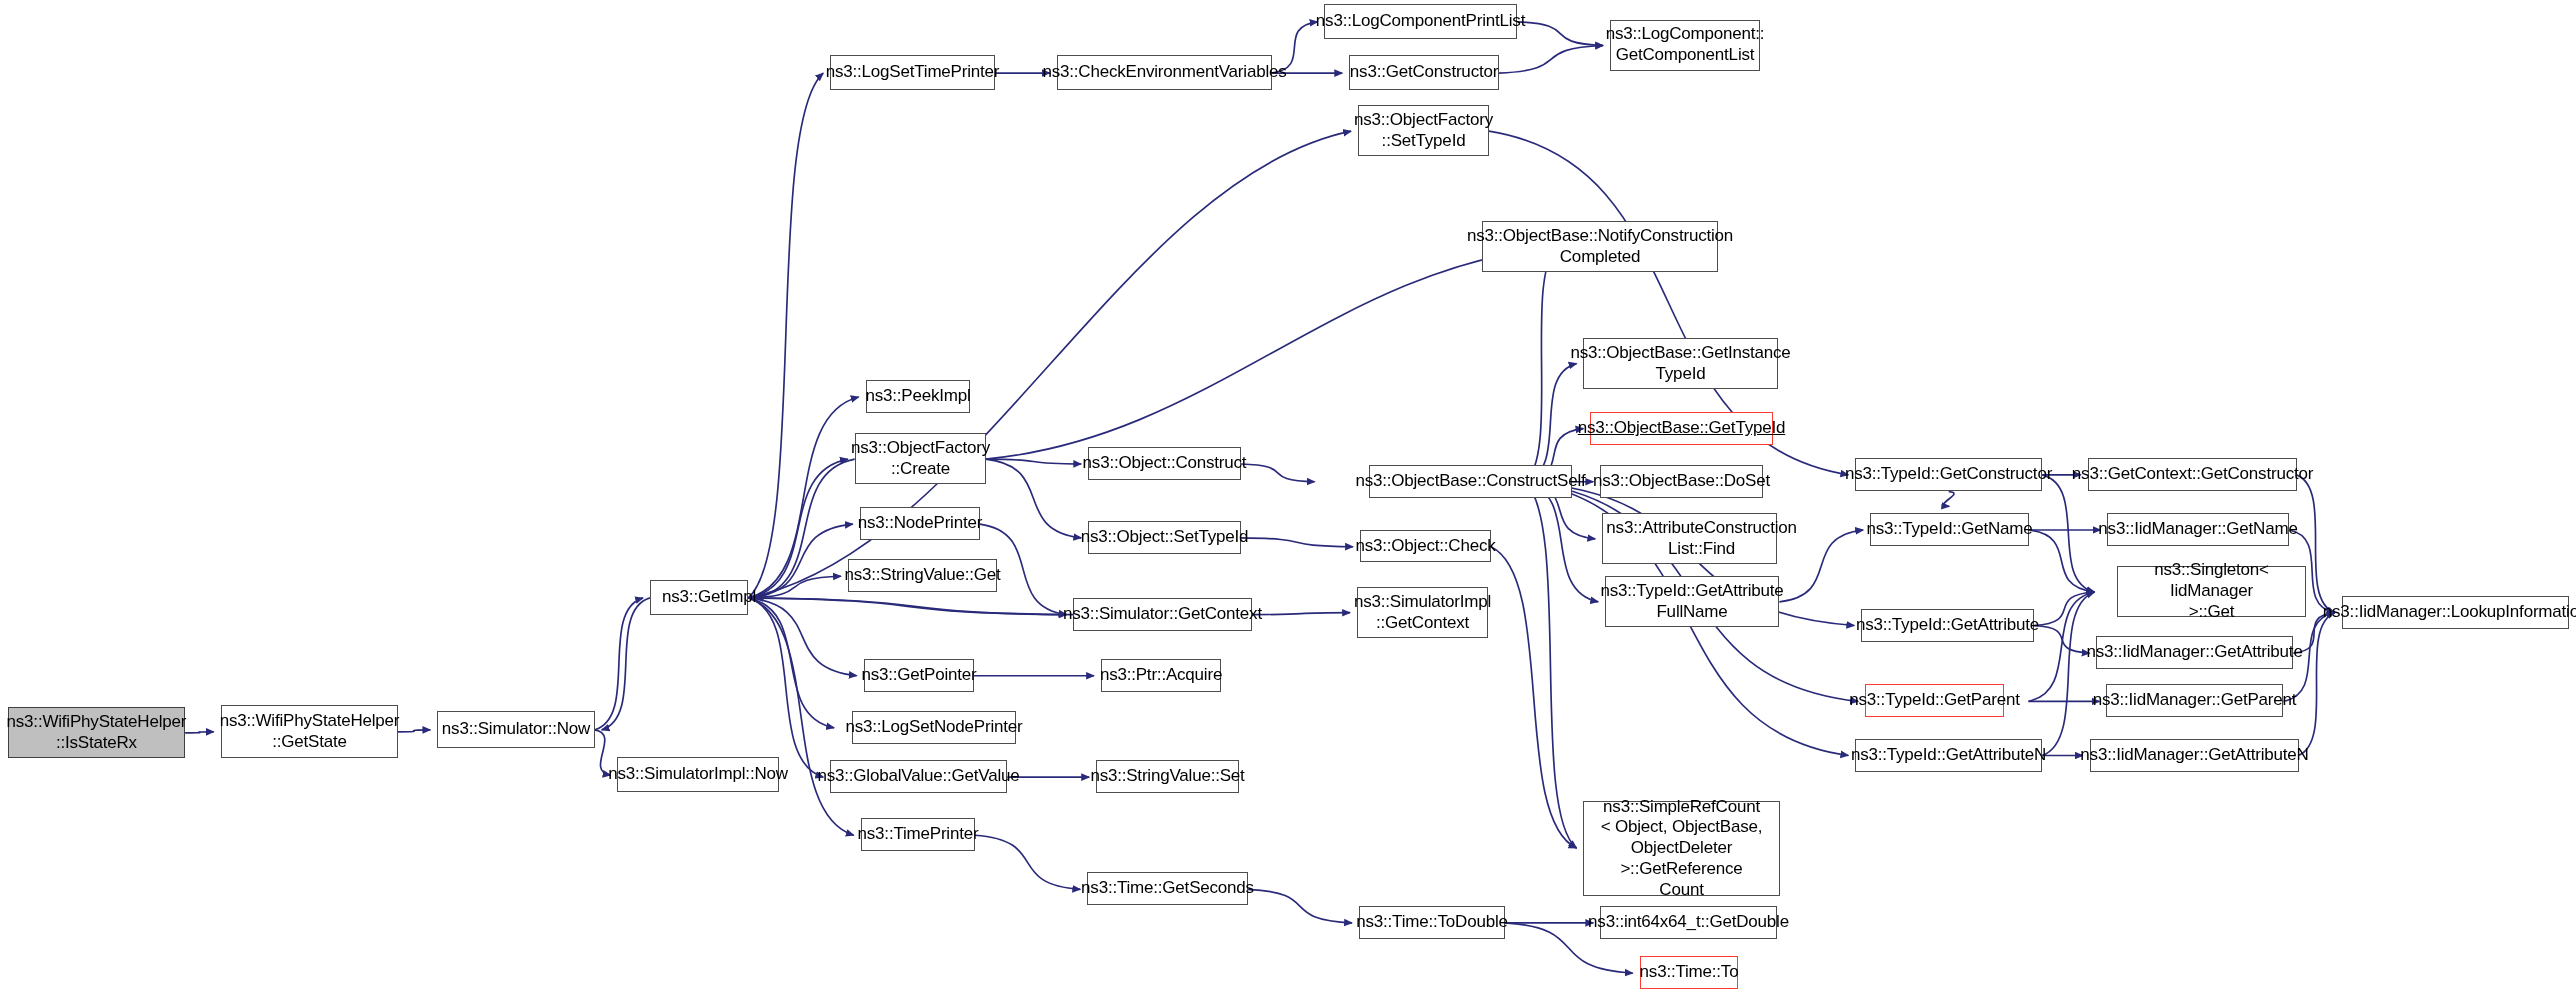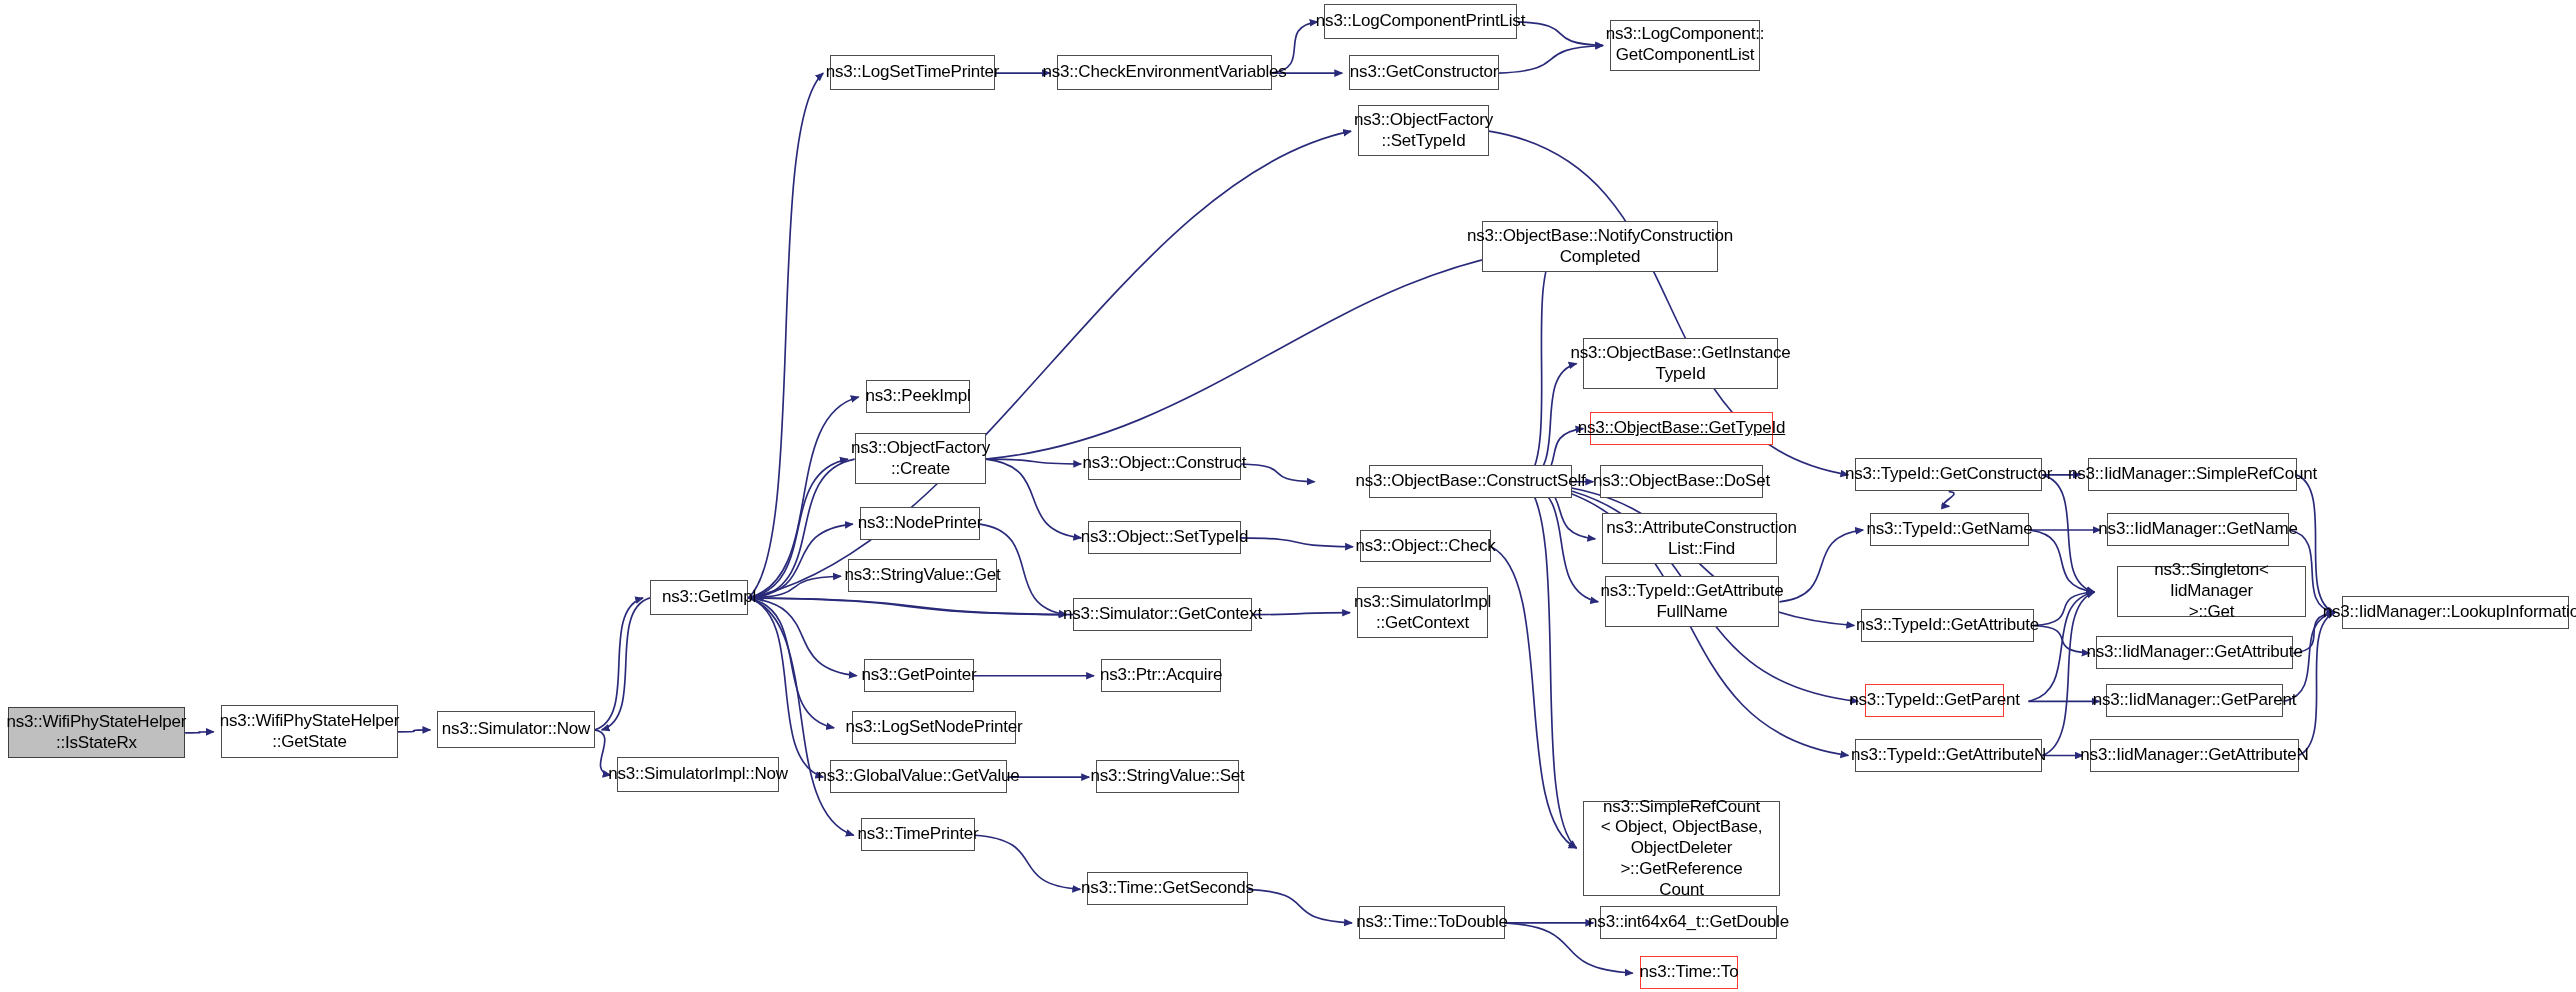--- a/index.html
+++ b/index.html
@@ -151,21 +151,21 @@
 ::GetContext</div>
       <div class="node" style="left: 1087px; top: 872px; width: 161px; height: 33px;">ns3::Time::GetSeconds</div>
       <div class="node" style="left: 1359px; top: 906px; width: 146px; height: 33px;">ns3::Time::ToDouble</div>
       <div class="node" style="left: 1600px; top: 906px; width: 177px; height: 33px;">ns3::int64x64_t::GetDouble</div>
       <div class="node red" style="left: 1640px; top: 956px; width: 98px; height: 33px;">ns3::Time::To</div>
       <div class="node" style="left: 1855px; top: 458px; width: 187px; height: 33px;">ns3::TypeId::GetConstructor</div>
       <div class="node" style="left: 1870px; top: 513px; width: 159px; height: 33px;">ns3::TypeId::GetName</div>
       <div class="node" style="left: 1861px; top: 609px; width: 173px; height: 33px;">ns3::TypeId::GetAttribute</div>
       <div class="node red" style="left: 1865px; top: 684px; width: 139px; height: 33px;">ns3::TypeId::GetParent</div>
       <div class="node" style="left: 1855px; top: 739px; width: 187px; height: 33px;">ns3::TypeId::GetAttributeN</div>
-      <div class="node" style="left: 2088px; top: 458px; width: 209px; height: 33px;">ns3::IidManager::SimpleRefCount</div>
+      <div class="node" style="left: 2088px; top: 458px; width: 209px; height: 33px;">ns3::GetContext::GetConstructor</div>
       <div class="node" style="left: 2107px; top: 513px; width: 182px; height: 33px;">ns3::IidManager::GetName</div>
       <div class="node" style="left: 2101px; top: 566px; width: 189px; height: 51px; margin-left: 16px;">ns3::Singleton&lt; IidManager
 &gt;::Get</div>
       <div class="node" style="left: 2096px; top: 636px; width: 197px; height: 33px;">ns3::IidManager::GetAttribute</div>
       <div class="node" style="left: 2106px; top: 684px; width: 177px; height: 33px;">ns3::IidManager::GetParent</div>
       <div class="node" style="left: 2090px; top: 739px; width: 209px; height: 33px;">ns3::IidManager::GetAttributeN</div>
       <div class="node" style="left: 2342px; top: 596px; width: 227px; height: 33px;">ns3::IidManager::LookupInformation</div>
     </div>
 </div>
 

